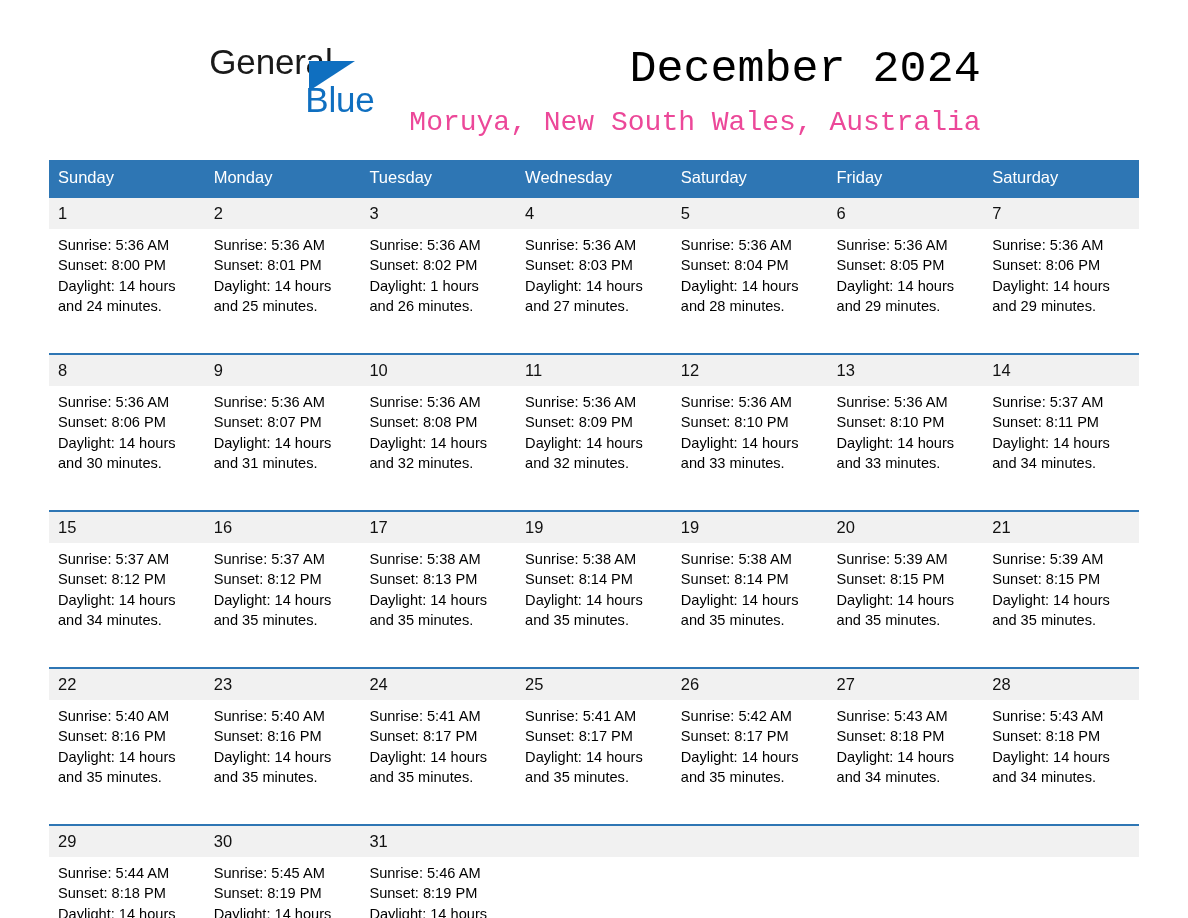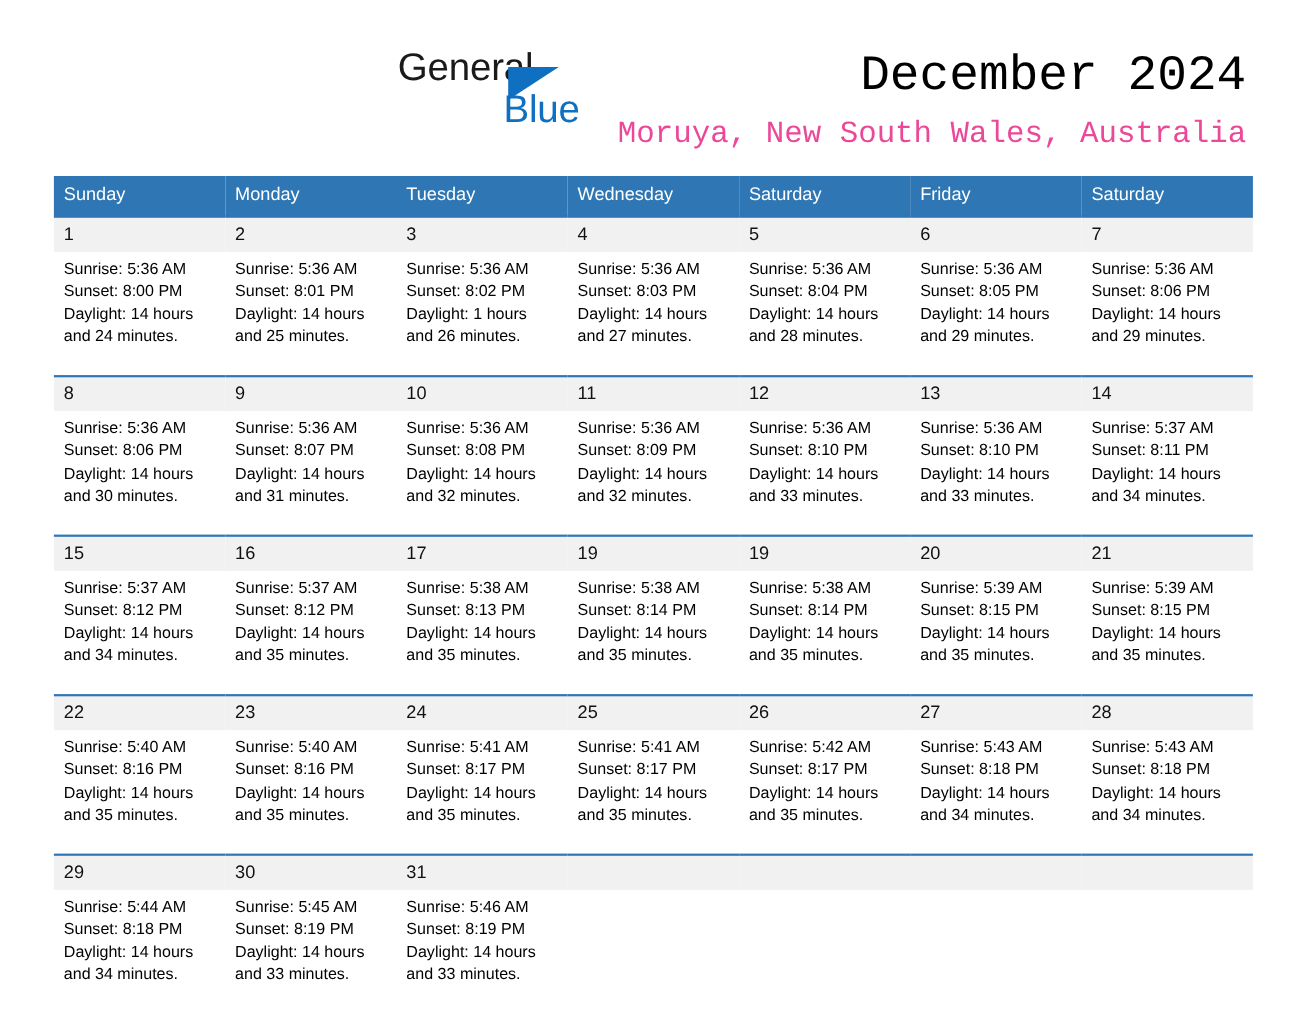--- a/index.html
+++ b/index.html
@@ -18,21 +18,21 @@
     position: relative;
     width: 1188px;
     height: 918px;
     box-sizing: border-box;
   }
 
   
   .masthead {
     display: flex;
     align-items: flex-start;
-    justify-content: flex-end;
+    justify-content: center;
     padding: 44px 55px 0 57px;
     box-sizing: border-box;
   }
   .logo {
     position: relative;
     width: 200px;
     height: 78px;
     line-height: 1;
   }
   .logo-general {
@@ -101,21 +101,21 @@
     font-size: 16.5px;
     color: #111111;
     padding: 6px 0 6px 9px;
     vertical-align: top;
     height: 14px;
     border: none;
   }
   .info-cell {
     background: #ffffff;
     vertical-align: top;
-    padding: 6px 10px 0 9px;
+    padding: 6px 10px 12px 9px;
     border: none;
     height: 106px;
   }
   .info-line {
     font-size: 14.6px;
     line-height: 20.2px;
     color: #000000;
     white-space: nowrap;
   }
   .info-daylight {

